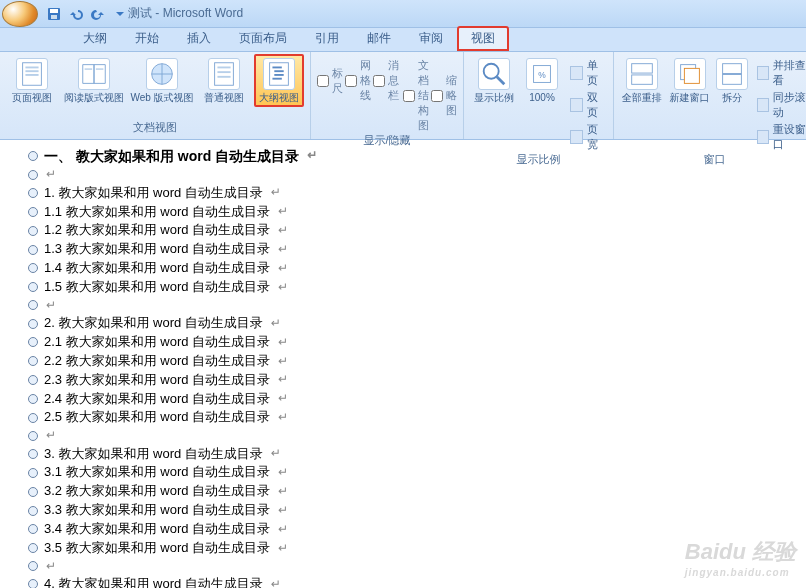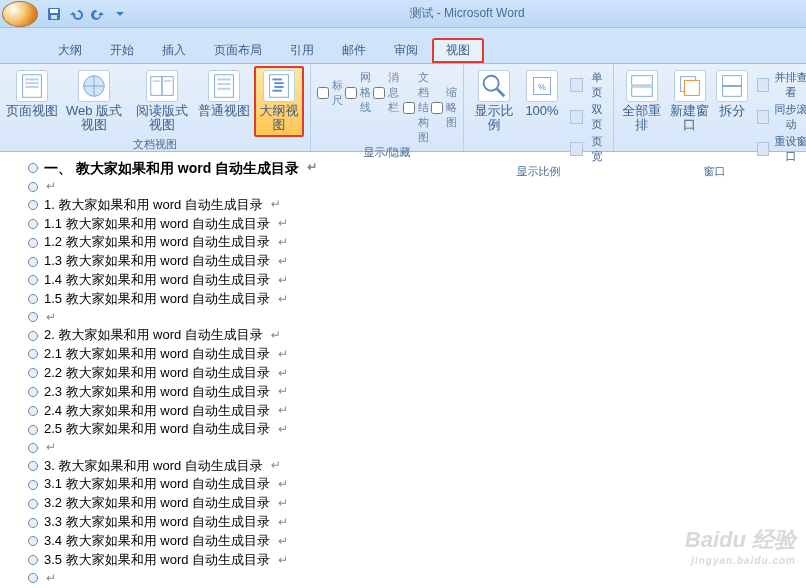--- a/index.html
+++ b/index.html
@@ -3,55 +3,55 @@
 <meta charset="utf-8">
 <style>
 * { margin: 0; padding: 0; box-sizing: border-box; font-family: "Microsoft YaHei", SimSun, sans-serif; }
 body { width: 806px; height: 588px; background: #fff; overflow: hidden; position: relative; }
 
 
 .titlebar { height: 28px; background: linear-gradient(#cfe4fb, #bcd8f6); display: flex; align-items: center; border-bottom: 1px solid #9fc0e6; }
 .office-btn { width: 36px; height: 26px; margin-left: 2px; background: radial-gradient(circle at 30% 30%, #fff, #f7c979 40%, #e08b2b 70%, #c9601a); border-radius: 50%; border: 1px solid #a97c3a; }
 .qat { display: flex; align-items: center; gap: 6px; margin-left: 8px; }
 .qat .qat-icon { width: 16px; height: 16px; display: inline-block; }
-.title-text { flex: 1; text-align: center; color: #4a6b93; font-size: 12px; }
-
-
-.tabs { height: 36px; background: #cfe3fa; display: flex; align-items: flex-end; padding-left: 44px; border-bottom: 1px solid #9fc0e6; }
+.title-text { flex: 1; color: #4a6b93; font-size: 12px; }
+
+
+.tabs { height: 24px; background: #cfe3fa; display: flex; align-items: flex-end; padding-left: 69px; border-bottom: 1px solid #9fc0e6; }
 .tab { font-size: 12px; color: #3b5e8a; padding: 4px 14px; cursor: pointer; }
 .tab.active { background: #e7f0fb; border: 1px solid #9fc0e6; border-bottom: none; border-radius: 3px 3px 0 0; }
 .tab.red-box { border: 2px solid #e23b2e; padding: 2px 12px; }
 
 
 .ribbon { height: 88px; background: linear-gradient(#e7f0fb, #d6e6f9); display: flex; border-bottom: 1px solid #9fc0e6; }
 .group { border-right: 1px solid #b7cfe9; padding: 2px 6px 2px 6px; display: flex; flex-direction: column; }
 .group-body { flex: 1; display: flex; align-items: flex-start; gap: 4px; }
 .group-label { text-align: center; font-size: 11px; color: #4a6b93; padding-bottom: 2px; }
 .big-btn { width: 52px; display: flex; flex-direction: column; align-items: center; gap: 2px; padding-top: 4px; cursor: pointer; }
 .big-btn .bicon { width: 32px; height: 32px; background: #fff; border: 1px solid #b7cfe9; border-radius: 3px; display: flex; align-items: center; justify-content: center; }
-.big-btn .blabel { font-size: 13px; color: #3b5e8a; text-align: center; line-height: 1.1; }
+.big-btn .blabel { font-size: 10px; color: #3b5e8a; text-align: left; line-height: 1.1; }
 .big-btn.highlight { background: linear-gradient(#ffe8a6, #ffc554); border: 2px solid #e23b2e; border-radius: 2px; padding: 2px; width: 50px; }
 .small-col { display: flex; flex-direction: row; gap: 2px; padding-top: 4px; }
 .chk-row { display: flex; align-items: center; gap: 3px; font-size: 11px; color: #6a84a5; }
 .chk-row input { width: 12px; height: 12px; }
-.small-side { display: flex; flex-direction: column; gap: 2px; padding-top: 4px; margin-left: 4px; text-align: center; }
+.small-side { display: flex; flex-direction: column; gap: 2px; padding-top: 4px; margin-left: 4px; }
 .side-item { display: flex; align-items: center; gap: 4px; font-size: 11px; color: #3b5e8a; }
 .side-item .sicon { width: 14px; height: 14px; background: #d8e6f7; border: 1px solid #a9c3e2; }
 
 
 .doc { padding: 6px 0 0 28px; background: #fff; height: calc(588px - 28px - 24px - 88px); overflow: hidden; }
 .line { display: flex; align-items: center; gap: 6px; font-size: 13px; color: #000; font-family: SimSun, serif; line-height: 1.45; }
 .bullet { width: 10px; height: 10px; border: 1px solid #6a84a5; border-radius: 50%; background: #e7f0fb; flex-shrink: 0; }
 .line.h1 { font-weight: bold; font-size: 14px; }
 .para-mark { color: #888; font-size: 12px; margin-left: 2px; }
 .line .txt { white-space: nowrap; }
 
 
-.watermark { position: absolute; right: 10px; bottom: 22px; color: #d9d9d9; font-size: 22px; font-weight: bold; font-style: italic; pointer-events: none; }
-.watermark .sub { font-size: 10px; display: block; text-align: right; letter-spacing: 1px; }
+.watermark { position: absolute; right: 10px; bottom: 10px; color: #d9d9d9; font-size: 22px; font-weight: bold; font-style: italic; pointer-events: none; }
+.watermark .sub { font-size: 10px; display: block; text-align: left; letter-spacing: 1px; }
 
 
 .svg-icon { width: 100%; height: 100%; }
 </style>
 </head>
 <body>
 
 <div class="titlebar">
   <div class="office-btn"></div>
   <div class="qat">
@@ -103,35 +103,35 @@
               <rect x="9" y="8" width="14" height="2" fill="#b7cfe9"></rect>
               <rect x="9" y="12" width="14" height="2" fill="#b7cfe9"></rect>
               <rect x="9" y="16" width="14" height="2" fill="#b7cfe9"></rect>
             </svg>
           </div>
         <div class="blabel">页面视图</div>
       </div>
       <div class="big-btn" style="width:64px">
         <div class="bicon">
             <svg class="svg-icon" viewBox="0 0 32 32">
-              <circle cx="16" cy="16" r="11" fill="#cfe4fb" stroke="#7fa6d4"></circle>
-              <path d="M5 16h22 M16 5v22" stroke="#7fa6d4" fill="none"></path>
-            </svg>
-          </div>
-        <div class="blabel">Web 版式视图</div>
-      </div>
-      <div class="big-btn" style="width:64px">
-        <div class="bicon">
-            <svg class="svg-icon" viewBox="0 0 32 32">
               <path d="M4 6h12v20H4z M16 6h12v20H16z" fill="#fff" stroke="#7fa6d4"></path>
               <rect x="6" y="10" width="8" height="1.5" fill="#b7cfe9"></rect>
               <rect x="18" y="10" width="8" height="1.5" fill="#b7cfe9"></rect>
             </svg>
           </div>
         <div class="blabel">阅读版式视图</div>
+      </div>
+      <div class="big-btn" style="width:64px">
+        <div class="bicon">
+            <svg class="svg-icon" viewBox="0 0 32 32">
+              <circle cx="16" cy="16" r="11" fill="#cfe4fb" stroke="#7fa6d4"></circle>
+              <path d="M5 16h22 M16 5v22" stroke="#7fa6d4" fill="none"></path>
+            </svg>
+          </div>
+        <div class="blabel">Web 版式视图</div>
       </div>
       <div class="big-btn">
         <div class="bicon">
             <svg class="svg-icon" viewBox="0 0 32 32">
               <rect x="6" y="4" width="20" height="24" fill="#fff" stroke="#7fa6d4"></rect>
               <rect x="9" y="8" width="14" height="2" fill="#b7cfe9"></rect>
               <rect x="9" y="13" width="14" height="2" fill="#b7cfe9"></rect>
               <rect x="9" y="18" width="14" height="2" fill="#b7cfe9"></rect>
             </svg>
           </div>

